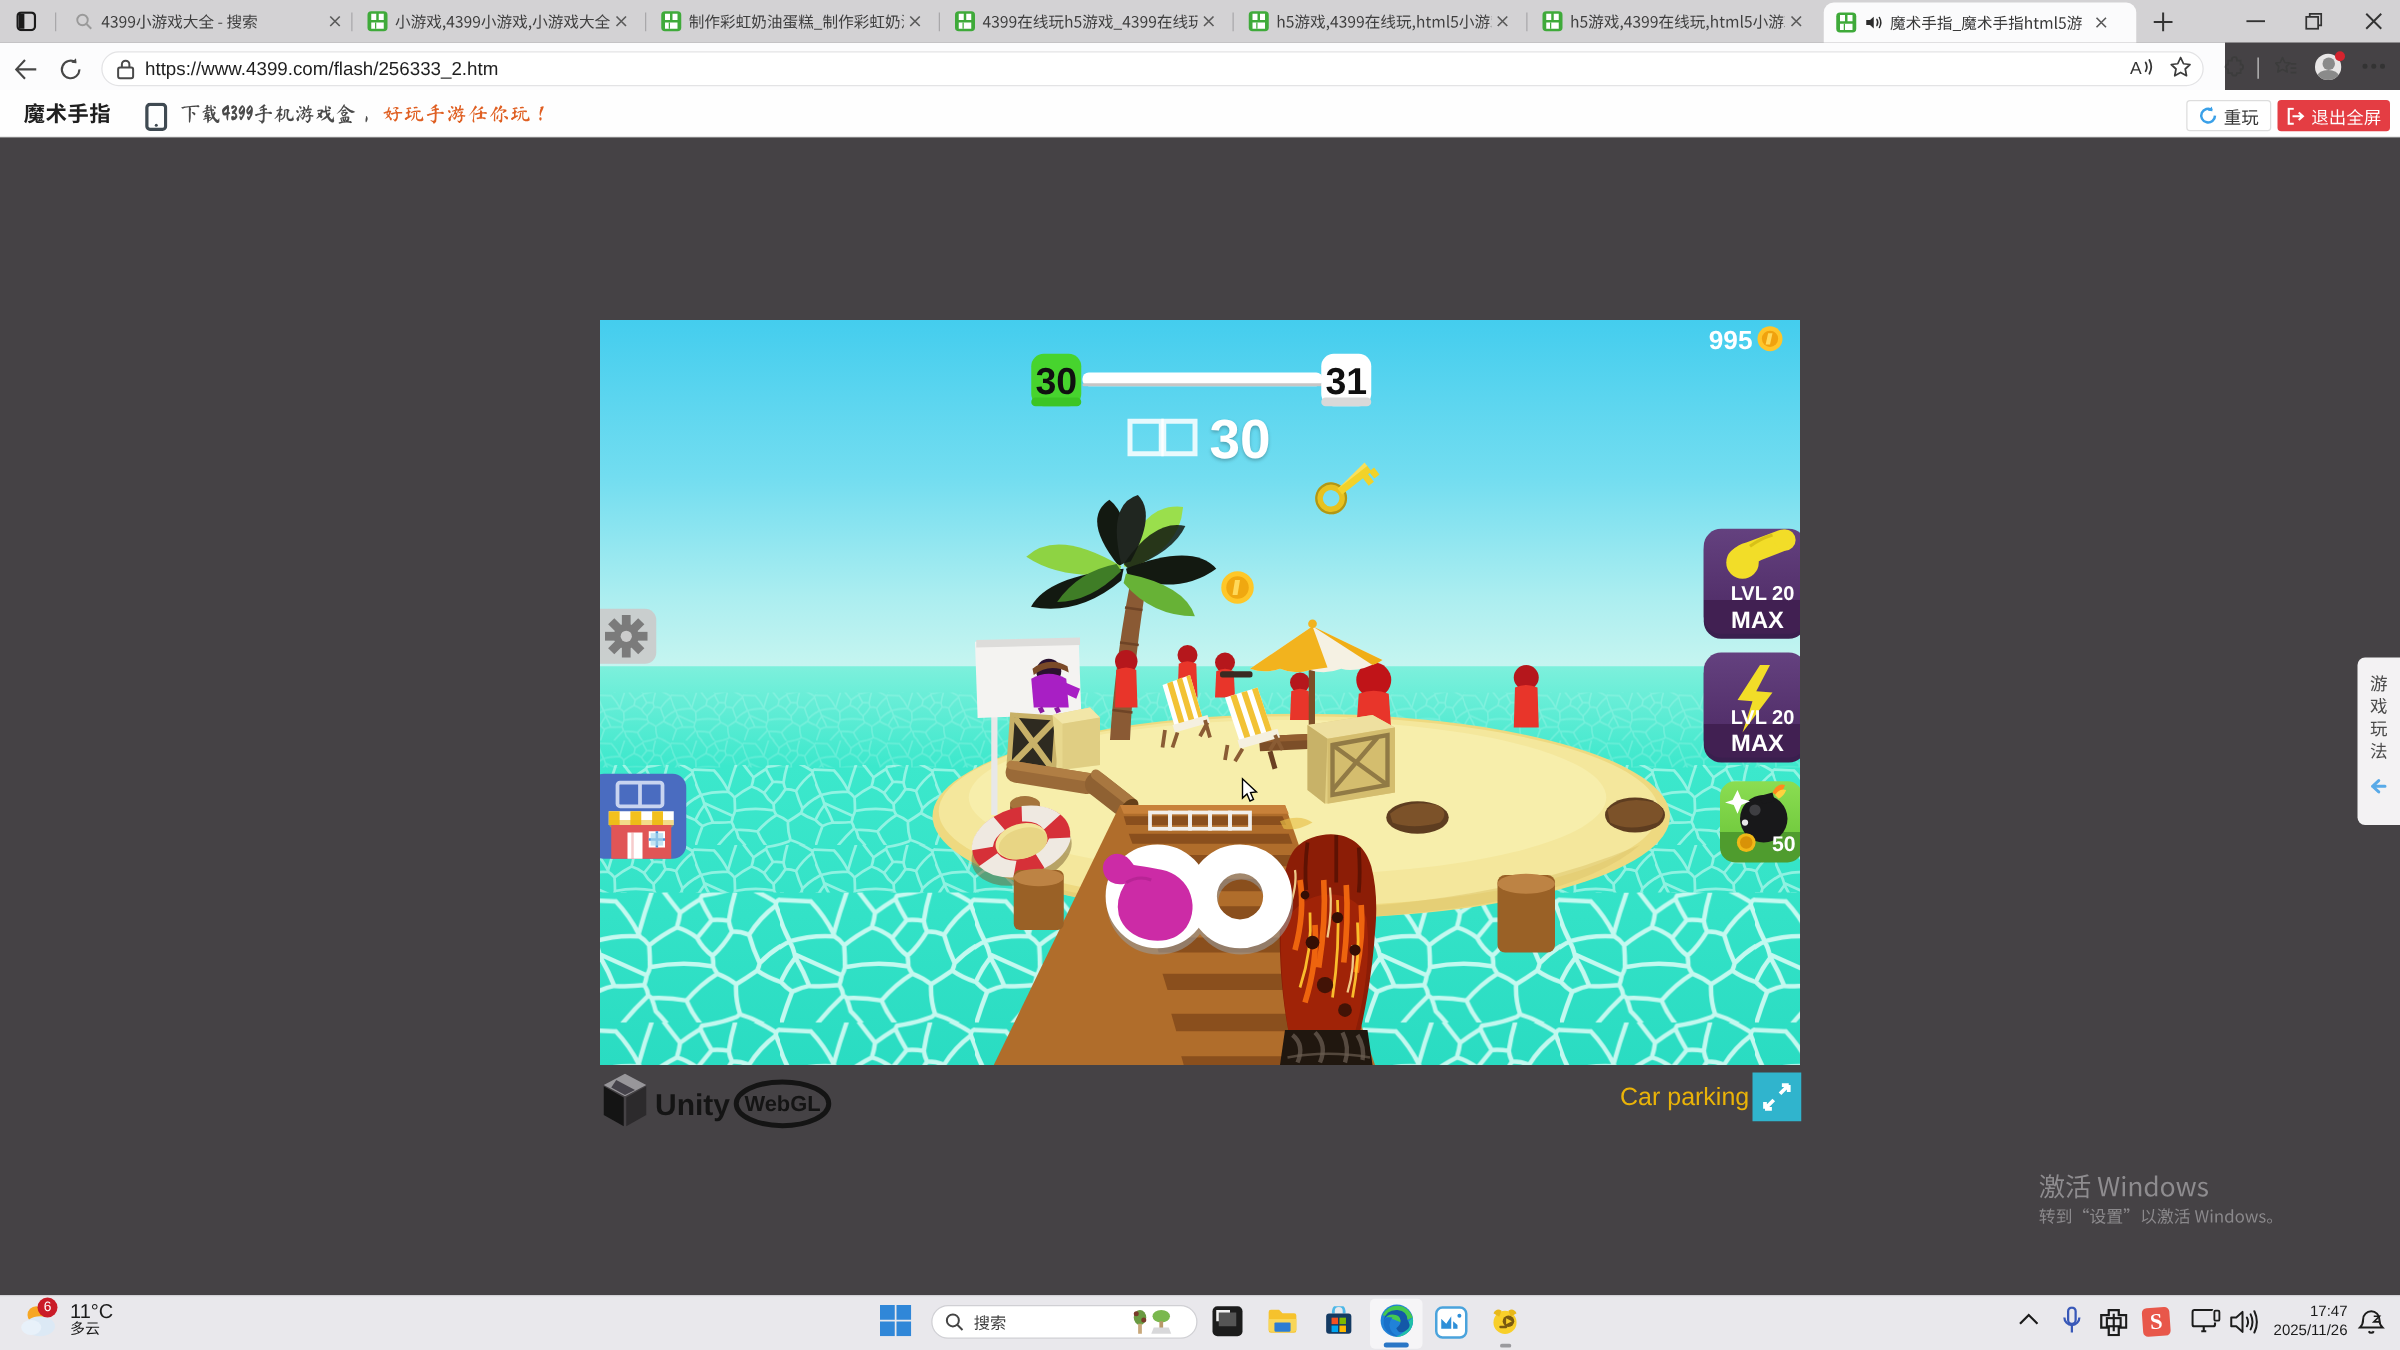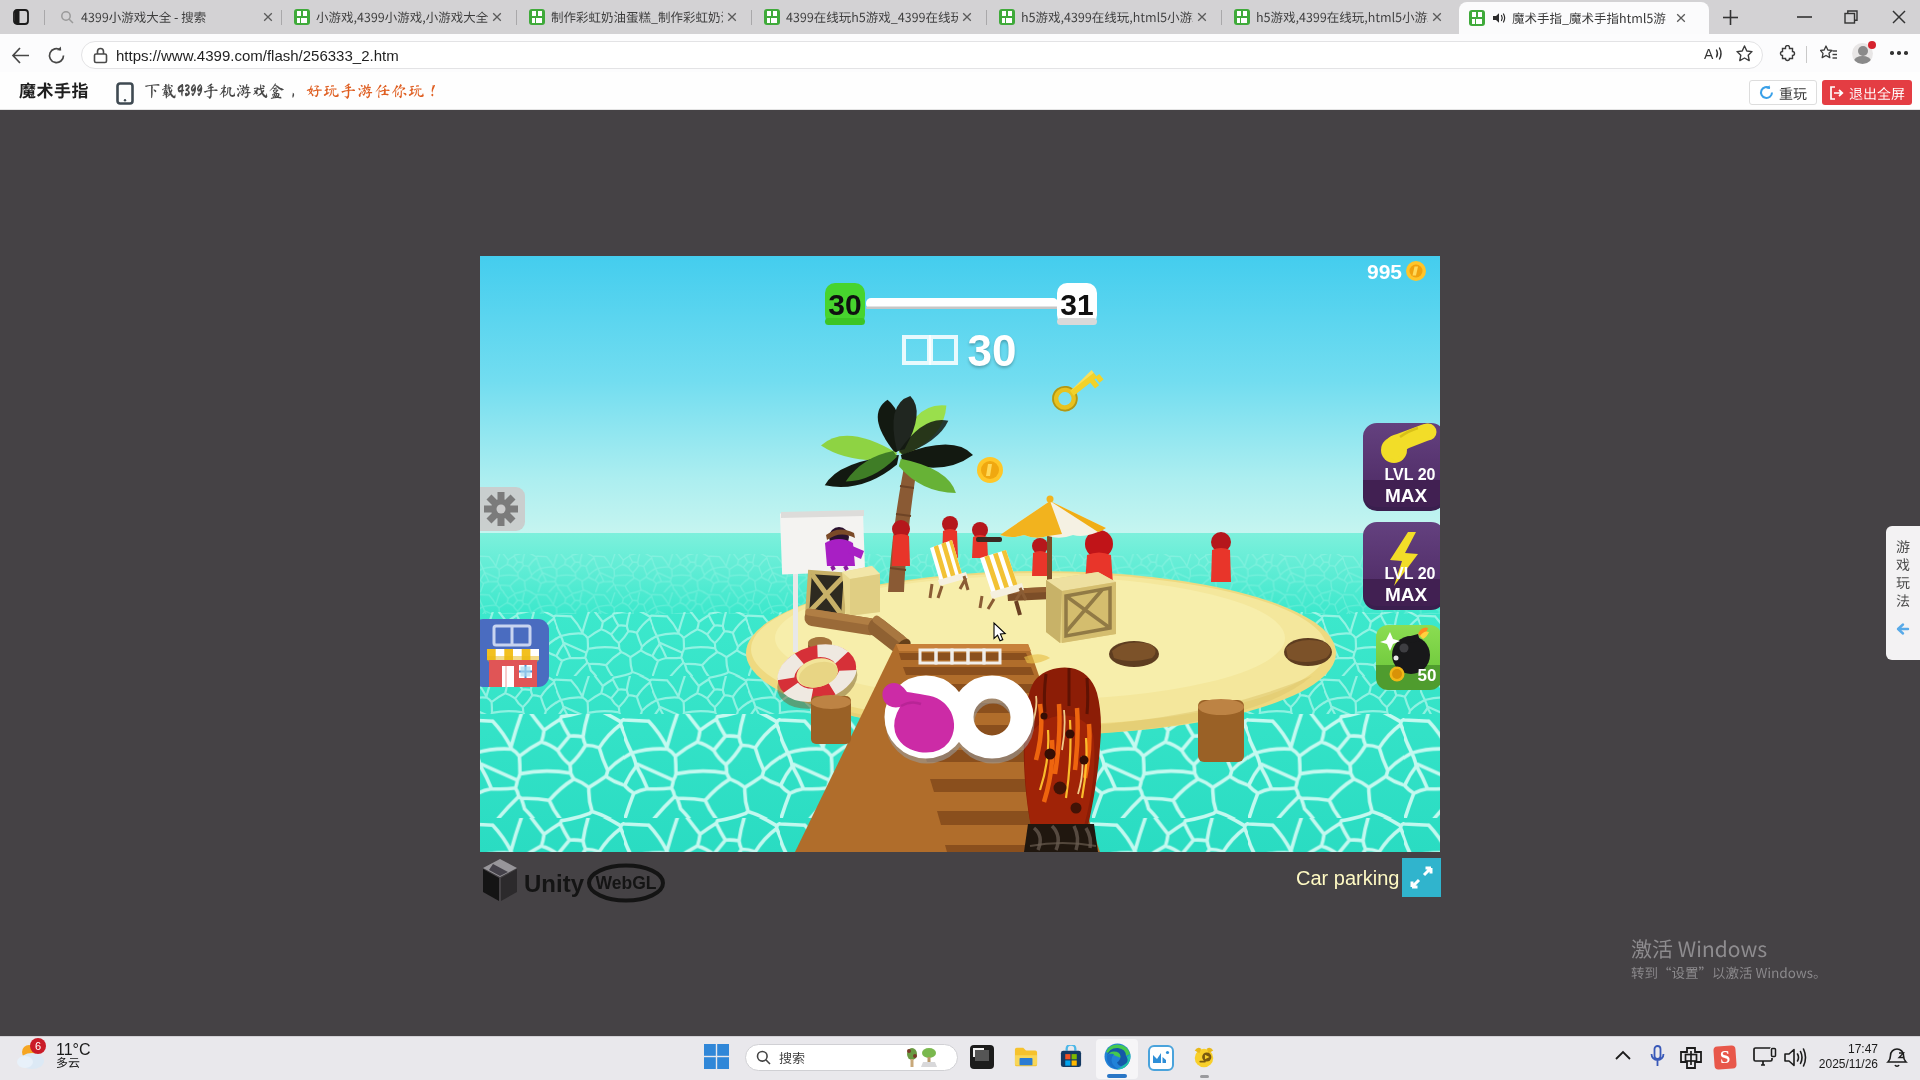--- a/index.html
+++ b/index.html
@@ -14,33 +14,33 @@
 .tclose { width:10px; height:10px; margin:0 9px 0 4px; flex:none; }
 .ttl { flex:none; }
 #activetab { position:absolute; left:1459px; top:2px; width:250px; height:32px; background:#fbfbfc; border-radius:8px 8px 0 0; display:flex; align-items:center; font-size:12px; color:#333; }
 .favicon { width:16px; height:16px; border-radius:3px; background:#3faa3a; margin:0 6px 0 10px; flex:none; position:relative; }
 .favicon:before { content:""; position:absolute; left:3px; top:2px; width:4px; height:5px; background:#fff; }
 .favicon:after { content:""; position:absolute; left:9px; top:2px; width:4px; height:5px; background:#fff; }
 .favicon i { position:absolute; left:3px; top:9px; width:10px; height:5px; background:#fff; display:block; }
 .favicon i:before{ content:""; position:absolute; left:3px; top:0; width:1px; height:5px; background:#3faa3a;}
 
 
-#urlrow { position:absolute; left:0; top:34px; width:1920px; height:38px; background:#fcfcfd; }
+#urlrow { position:absolute; left:0; top:34px; width:1780px; height:38px; background:#fcfcfd; }
 #urlpill { position:absolute; left:81px; top:7px; width:1682px; height:28px; background:#fff; border:1px solid #e3e3e5; border-radius:14px; display:flex; align-items:center; }
 #urltext { font-size:15px; color:#1f1f1f; margin-left:8px; }
 
 
 #header { position:absolute; left:0; top:72px; width:1920px; height:38px; background:#fefefe; border-bottom:1px solid #e3e3e3; }
 #btn-replay { position:absolute; left:1749px; top:8px; width:68px; height:25px; background:#fff; border:1px solid #ddd; border-radius:3px; display:flex; align-items:center; justify-content:center; font-size:14px; color:#333; }
 #btn-exit { position:absolute; left:1822px; top:8px; width:90px; height:25px; background:#e43d43; border-radius:3px; display:flex; align-items:center; justify-content:center; font-size:14px; color:#fff; }
 
 
 #content { position:absolute; left:0; top:110px; width:1920px; height:926px; background:#454245; }
 #game { position:absolute; left:480px; top:146px; width:960px; height:596px; }
-#carpark { position:absolute; left:1296px; top:757px; font-size:20px; color:#fef9c3; }
+#carpark { position:absolute; left:1296px; top:757px; font-size:20px; color:#eab308; }
 #fsbtn { position:absolute; left:1402px; top:748px; width:39px; height:39px; background:#30b4cd; }
 #sidepanel { position:absolute; left:1886px; top:416px; width:34px; height:134px; background:#f3f2f3; border-radius:6px 0 0 6px; text-align:center; }
 
 
 #taskbar { position:absolute; left:0; top:1036px; width:1920px; height:44px; background:#e9e8ec; border-top:1px solid #d2d1d5; }
 #weather { position:absolute; left:16px; top:4px; display:flex; align-items:center; }
 #searchpill { position:absolute; left:745px; top:7px; width:213px; height:27px; background:#fff; border:1px solid #d0d0d4; border-radius:14px; display:flex; align-items:center; }
 #clock { position:absolute; left:1800px; top:5px; width:78px; text-align:right; font-size:12px; color:#1b1b1b; line-height:15px; }
 .ticon { position:absolute; top:8px; width:24px; height:24px; }
 </style>

